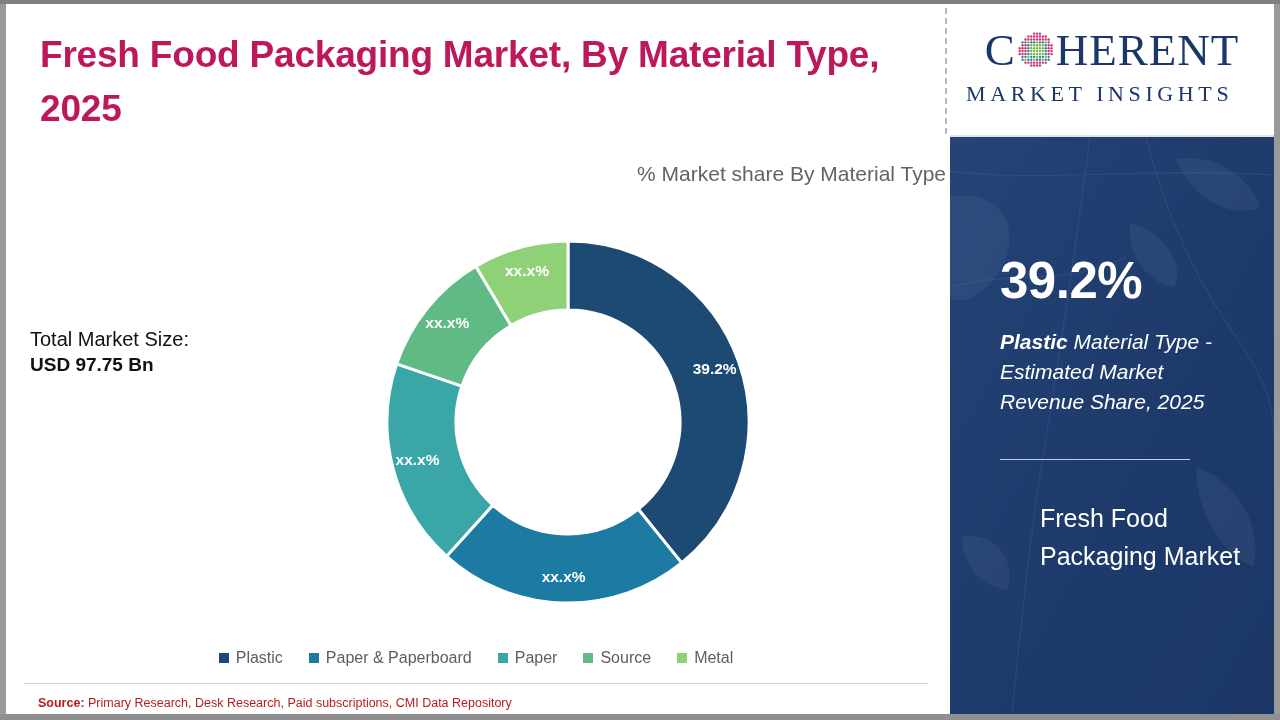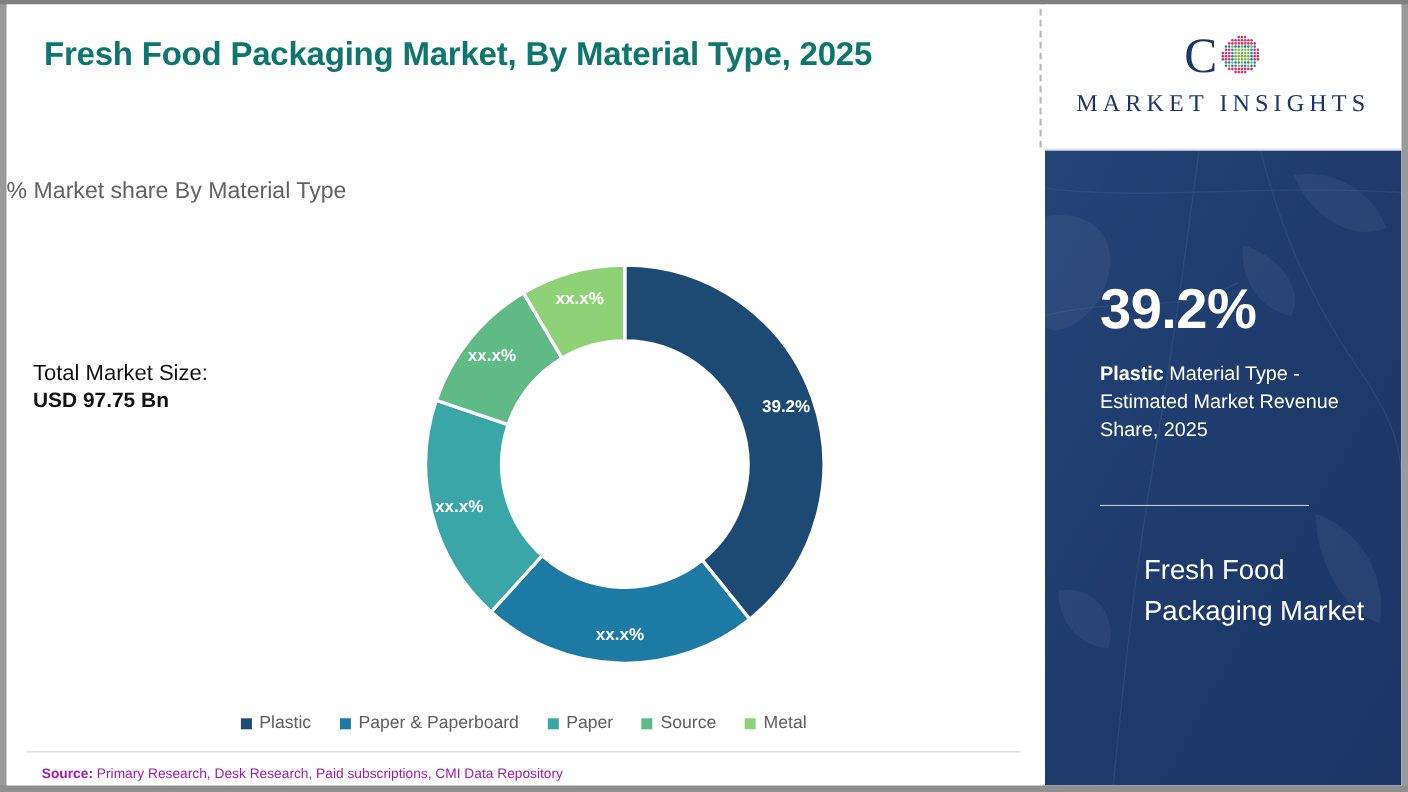--- a/index.html
+++ b/index.html
@@ -50,33 +50,33 @@
     width: 940px;
     height: 710px;
     background: #ffffff;
   }
 
   .page-title {
     position: absolute;
     left: 34px;
     top: 24px;
     width: 870px;
-    font-size: 30px;
+    font-size: 37px;
     font-weight: bold;
     line-height: 1.45;
-    color: #0f766e;
+    color: #be185d;
     letter-spacing: -0.2px;
   }
 
   .chart-subtitle {
     position: absolute;
     left: 0;
     top: 158px;
     width: 940px;
-    text-align: left;
+    text-align: right;
     font-size: 21px;
     color: #636363;
   }
 
   .total-block {
     position: absolute;
     left: 24px;
     top: 322px;
     color: #111111;
   }
@@ -145,21 +145,21 @@
     top: 679px;
     width: 904px;
     height: 1px;
     background: #d2d2d2;
   }
   .source-line {
     position: absolute;
     left: 32px;
     top: 692px;
     font-size: 12.5px;
-    color: #a21caf;
+    color: #b91c1c;
     white-space: nowrap;
   }
   .source-line b { font-weight: bold; }
 
   
   .dashed-sep {
     position: absolute;
     left: 939px;
     top: 4px;
     width: 0;
@@ -196,21 +196,21 @@
     line-height: 1;
   }
   .logo-globe {
     width: 38px;
     height: 38px;
     margin: 0 1px;
     flex: 0 0 auto;
   }
   .logo-sub {
     margin-top: 5px;
-    text-align: center;
+    text-align: left;
     font-family: "Liberation Serif", serif;
     font-size: 22px;
     letter-spacing: 4.6px;
     color: #1b3768;
     white-space: nowrap;
   }
   .logo-rule {
     position: absolute;
     left: 944px;
     top: 131px;
@@ -248,23 +248,24 @@
     font-size: 51px;
     font-weight: bold;
     line-height: 1;
     letter-spacing: -0.5px;
   }
   .stat-desc {
     position: absolute;
     top: 190px;
     left: 0;
     width: 232px;
-    font-size: 18px;
+    font-size: 21px;
     line-height: 1.42;
     font-weight: normal;
+    font-style: italic;
   }
   .stat-desc b { font-weight: bold; }
   .sidebar-rule {
     position: absolute;
     top: 322px;
     left: 0;
     width: 190px;
     height: 1px;
     background: #c6cedd;
   }
@@ -455,20 +456,21 @@
                   <circle cx="24.150000000000002" cy="33.3" r="1.25" fill="#d6336c"></circle>
                   <circle cx="27.200000000000003" cy="33.3" r="1.25" fill="#d6336c"></circle>
                   <circle cx="30.25" cy="33.3" r="1.25" fill="#d6336c"></circle>
                   <circle cx="15.000000000000004" cy="36.35" r="1.25" fill="#d6336c"></circle>
                   <circle cx="18.050000000000004" cy="36.35" r="1.25" fill="#d6336c"></circle>
                   <circle cx="21.1" cy="36.35" r="1.25" fill="#d6336c"></circle>
                   <circle cx="24.150000000000002" cy="36.35" r="1.25" fill="#d6336c"></circle>
                 </g>
             </svg>
           </span>
+          <span class="logo-word-2">HERENT</span>
         </div>
         <div class="logo-sub">MARKET INSIGHTS</div>
       </div>
     </div>
     <div class="logo-rule"></div>
 
     <div class="sidebar">
       <svg class="sidebar-texture" viewBox="0 0 324 577" preserveAspectRatio="none">
         <defs>
           <linearGradient id="sbg" x1="0" y1="0" x2="1" y2="1">

